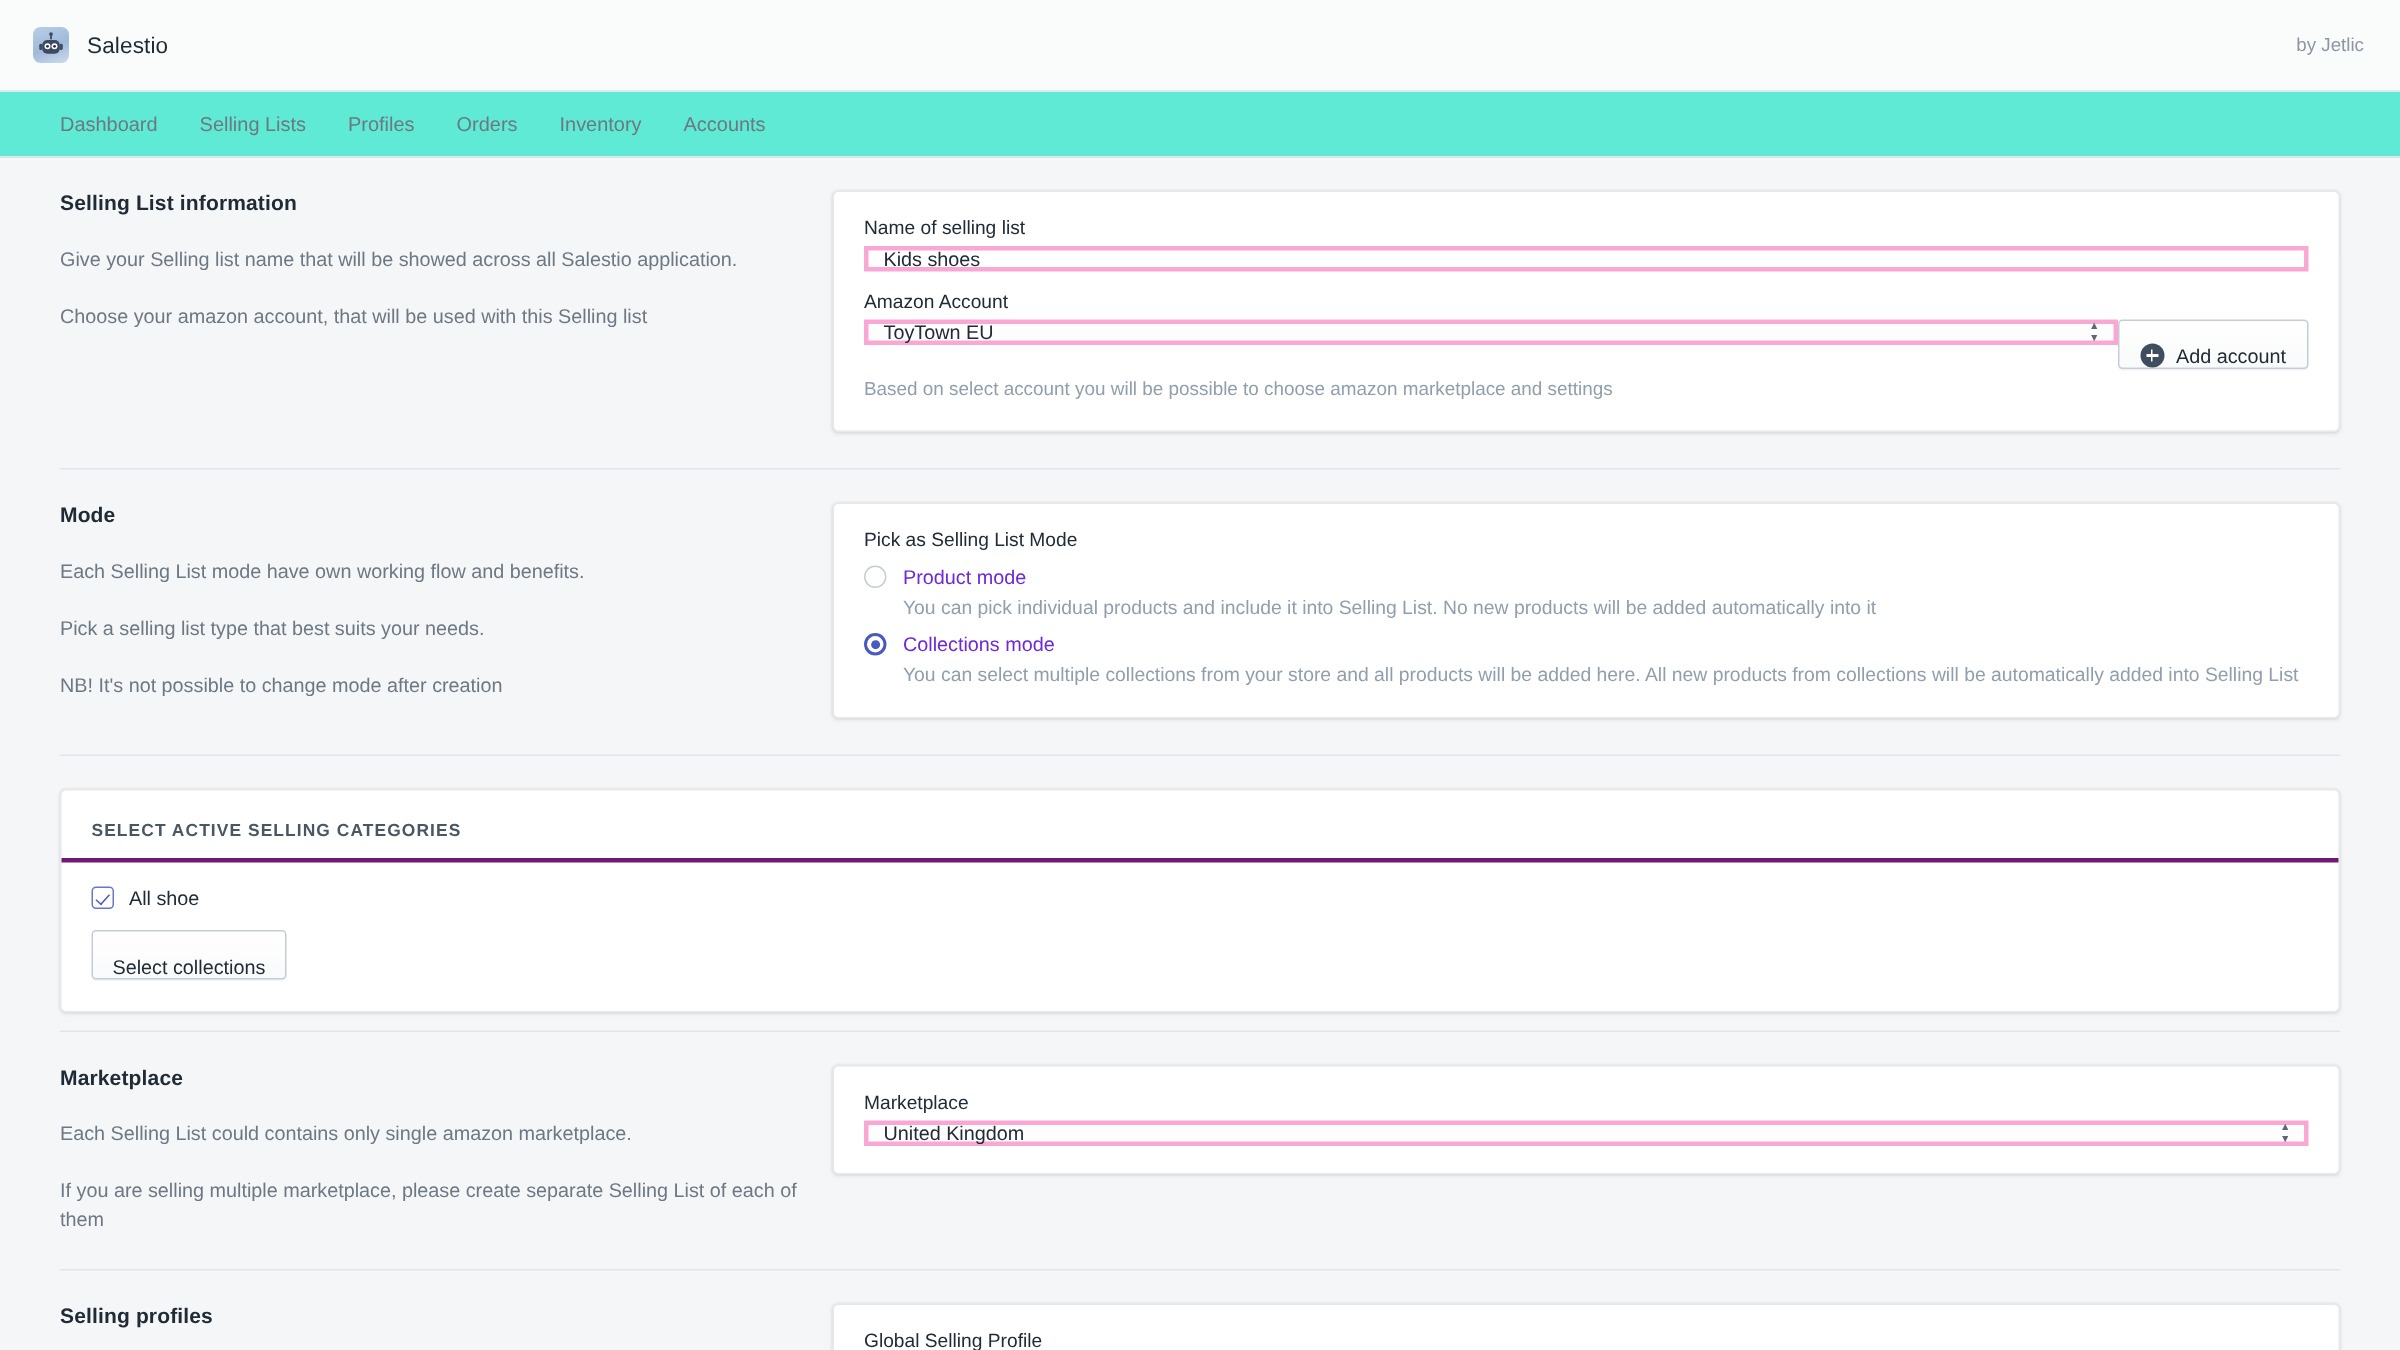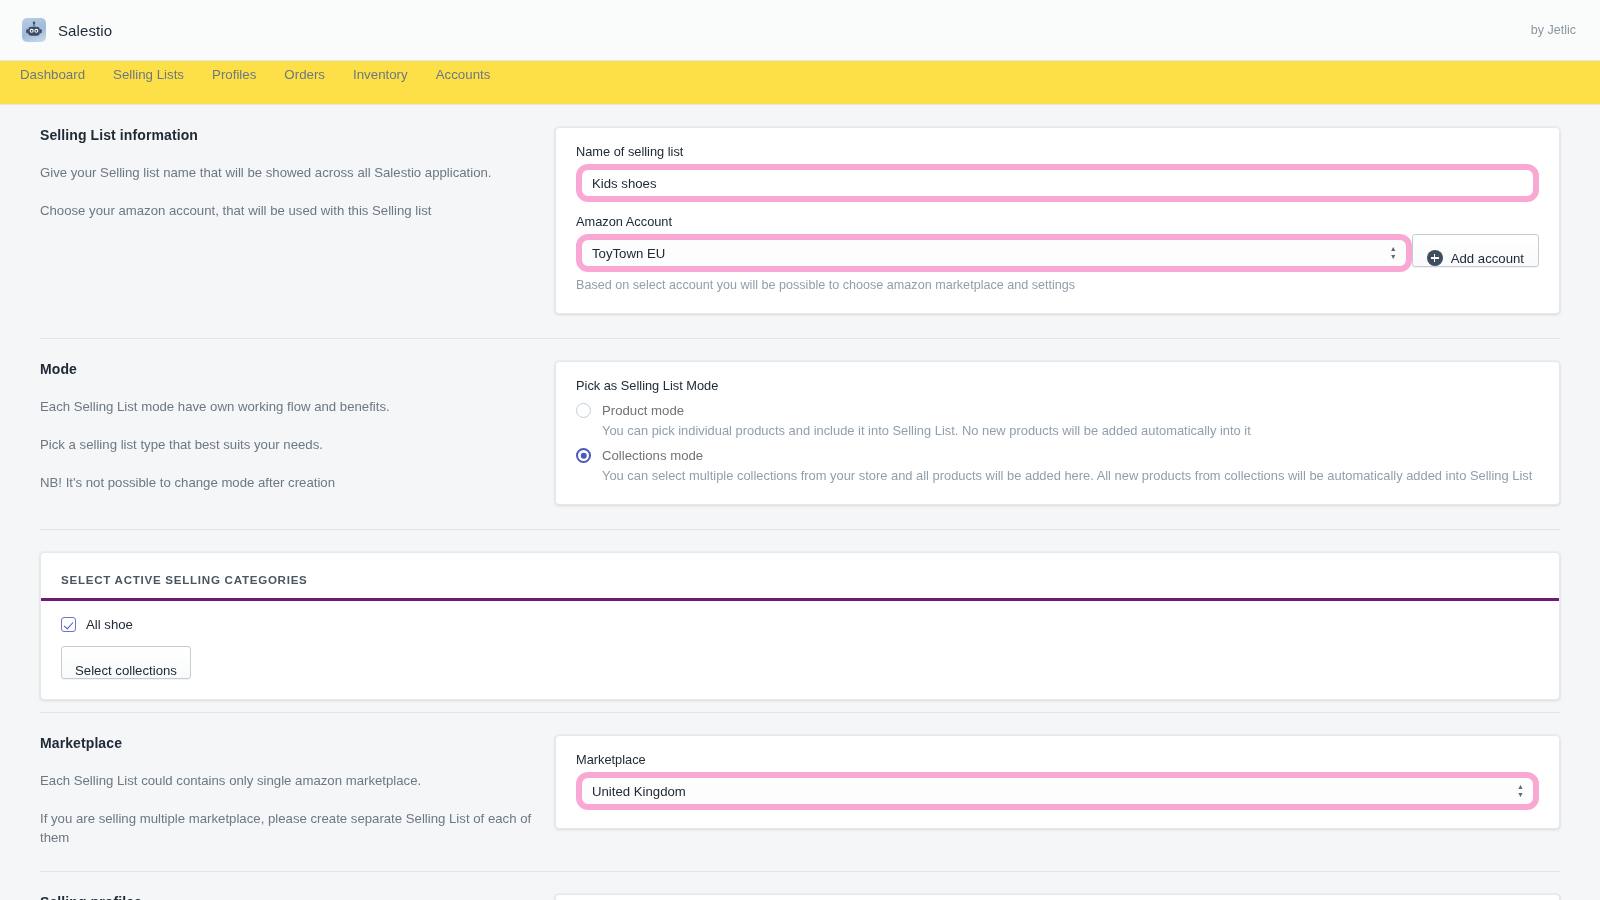--- a/index.html
+++ b/index.html
@@ -33,24 +33,24 @@
     font-size: 15px; color: #1f2a37; font-weight: 400; letter-spacing: .1px;
   }
   .byline {
     position: absolute; right: 24px; top: 50%; transform: translateY(-50%);
     font-size: 12.5px; color: #8c97a3;
   }
 
   
   .navbar {
     height: 44px;
-    background: #fde047;
+    background: #5eead4;
     border-bottom: 1px solid #e4e7ea;
-    display: flex; align-items: flex-start;
-    padding: 0 12px;
+    display: flex; align-items: center;
+    padding: 0 32px;
   }
   .nav-item {
     font-size: 13.3px;
     color: #6d7883;
     padding: 6px 14px;
     cursor: pointer;
     white-space: nowrap;
   }
   .nav-item:first-child { padding-left: 8px; }
 
@@ -89,23 +89,23 @@
 
   .field-label {
     font-size: 12.8px; color: #212b36; margin-bottom: 5px; display: block;
   }
   .help {
     font-size: 12.6px; color: #919eab; margin-top: 5px; line-height: 1.4;
   }
 
   .input, .select {
     width: 100%;
-    height: 38px;
-    border: 6px solid #f9a8d4;
-    border-radius: 12px;
+    height: 17px;
+    border: 3px solid #f9a8d4;
+    border-radius: 0;
     background: #fff;
     font-size: 13.2px;
     color: #212b36;
     padding: 0 10px;
     font-family: "Liberation Sans", sans-serif;
     outline: none;
     display: flex; align-items: center;
   }
   .select {
     position: relative; padding-right: 30px;
@@ -155,21 +155,21 @@
     width: 15px; height: 15px; border-radius: 50%;
     border: 1px solid #c4cdd5; background: #fff; flex: none;
     position: relative; cursor: pointer;
   }
   .radio.checked { border: 2px solid #4959bd; }
   .radio.checked::after {
     content: ""; position: absolute;
     left: 50%; top: 50%; transform: translate(-50%,-50%);
     width: 6.5px; height: 6.5px; border-radius: 50%; background: #4959bd;
   }
-  .radio-label { font-size: 13.2px; color: #737373; cursor: pointer; }
+  .radio-label { font-size: 13.2px; color: #6d28d9; cursor: pointer; }
   .radio-desc {
     font-size: 12.9px; color: #919eab; margin: 4px 0 8px 26px; line-height: 1.45;
   }
 
   
   .card-cat { padding: 0; }
   .cat-head {
     font-size: 11.6px; font-weight: 700; letter-spacing: .72px;
     color: #4a5763; text-transform: uppercase;
     padding: 20px 20px 12px 20px;

